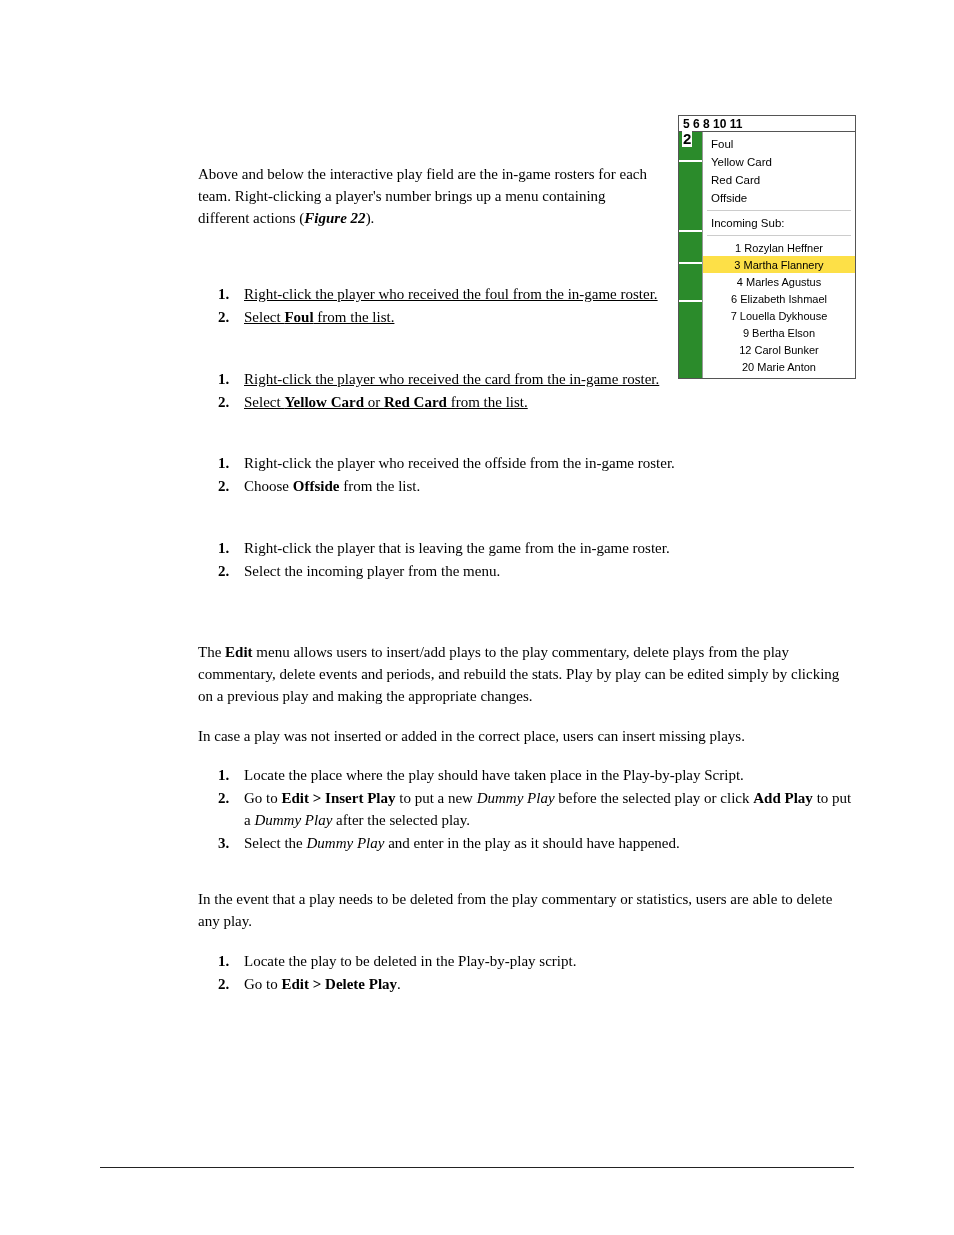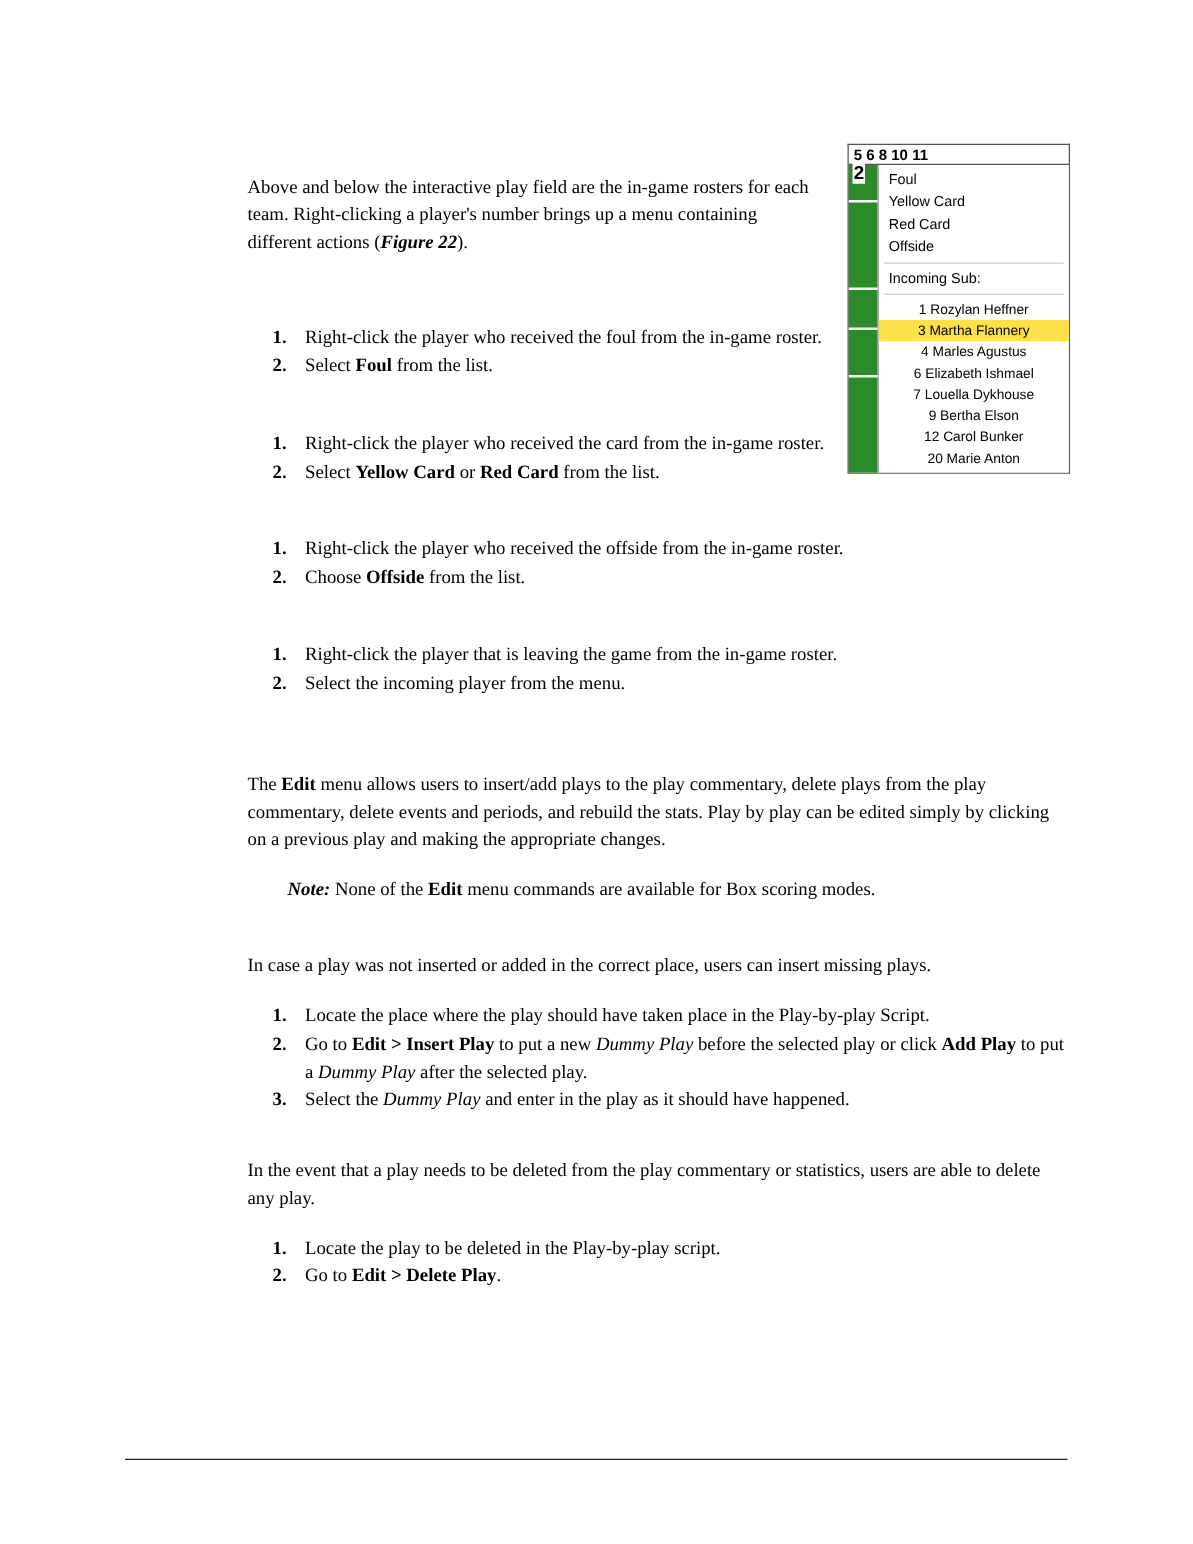--- a/index.html
+++ b/index.html
@@ -14,39 +14,41 @@
     width: 954px;
     height: 1235px;
     box-sizing: border-box;
     padding: 140px 100px 60px 198px;
     position: relative;
   }
   .intro {
     margin-right: 200px;
     line-height: 1.45;
     margin-bottom: 55px;
+    margin-top: 24px;
   }
   .list-block {
     margin-left: 20px;
     margin-bottom: 40px;
   }
   .list-row {
     display: flex;
     line-height: 1.45;
     margin-bottom: 1px;
   }
   .list-num {
     width: 26px;
     flex-shrink: 0;
     font-weight: bold;
   }
   .list-text {
     flex: 1;
   }
   .narrow .list-text {
+    text-decoration: underline;
   }
   .para {
     line-height: 1.45;
     margin-bottom: 18px;
   }
   .note {
     line-height: 1.45;
     margin-left: 32px;
     margin-bottom: 40px;
   }
@@ -222,23 +224,20 @@
     <div class="list-row">
       <div class="list-num">2.</div>
       <div class="list-text">Select the incoming player from the menu.</div>
     </div>
   </div>
 
   <div class="para">
     <span>The </span><b>Edit</b><span> menu allows users to insert/add plays to the play commentary, delete plays from the play commentary, delete events and periods, and rebuild the stats. Play by play can be edited simply by clicking on a previous play and making the appropriate changes.</span>
   </div>
 
-  <div class="note">
-    <i><b>Note:</b></i><span> None of the </span><b>Edit</b><span> menu commands are available for Box scoring modes.</span>
-  </div>
 
   <div class="para">In case a play was not inserted or added in the correct place, users can insert missing plays.</div>
   <div class="list-block" style="margin-bottom:35px">
     <div class="list-row">
       <div class="list-num">1.</div>
       <div class="list-text">Locate the place where the play should have taken place in the Play-by-play Script.</div>
     </div>
     <div class="list-row">
       <div class="list-num">2.</div>
       <div class="list-text">

